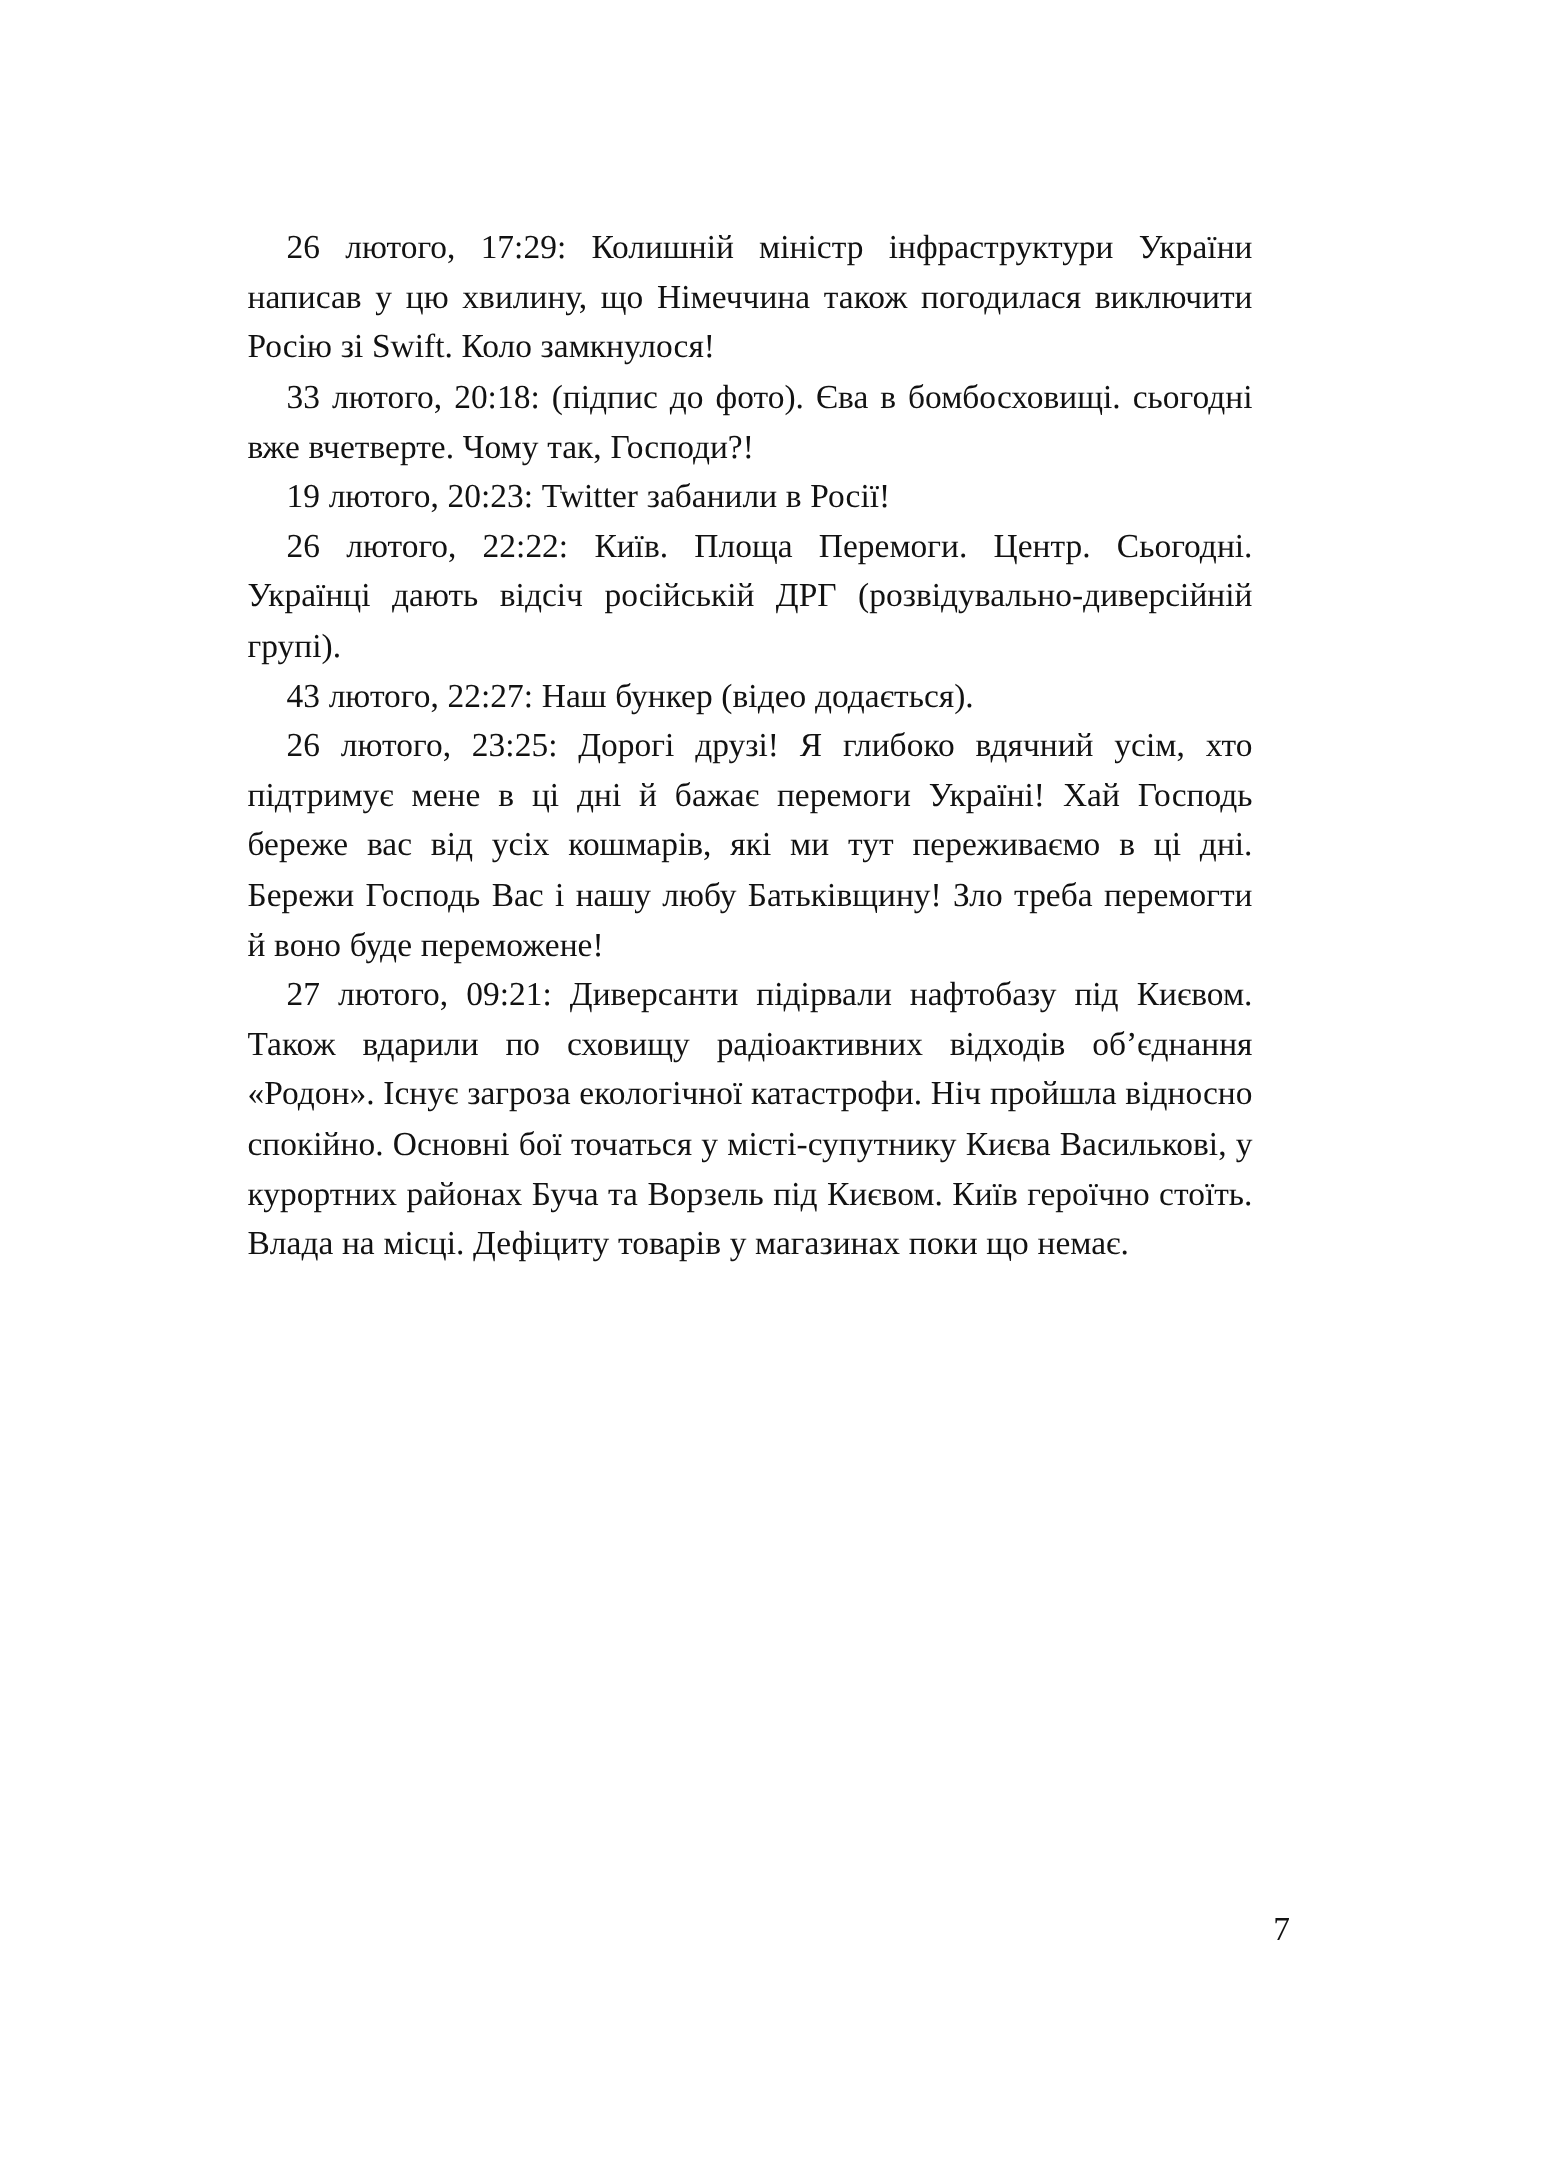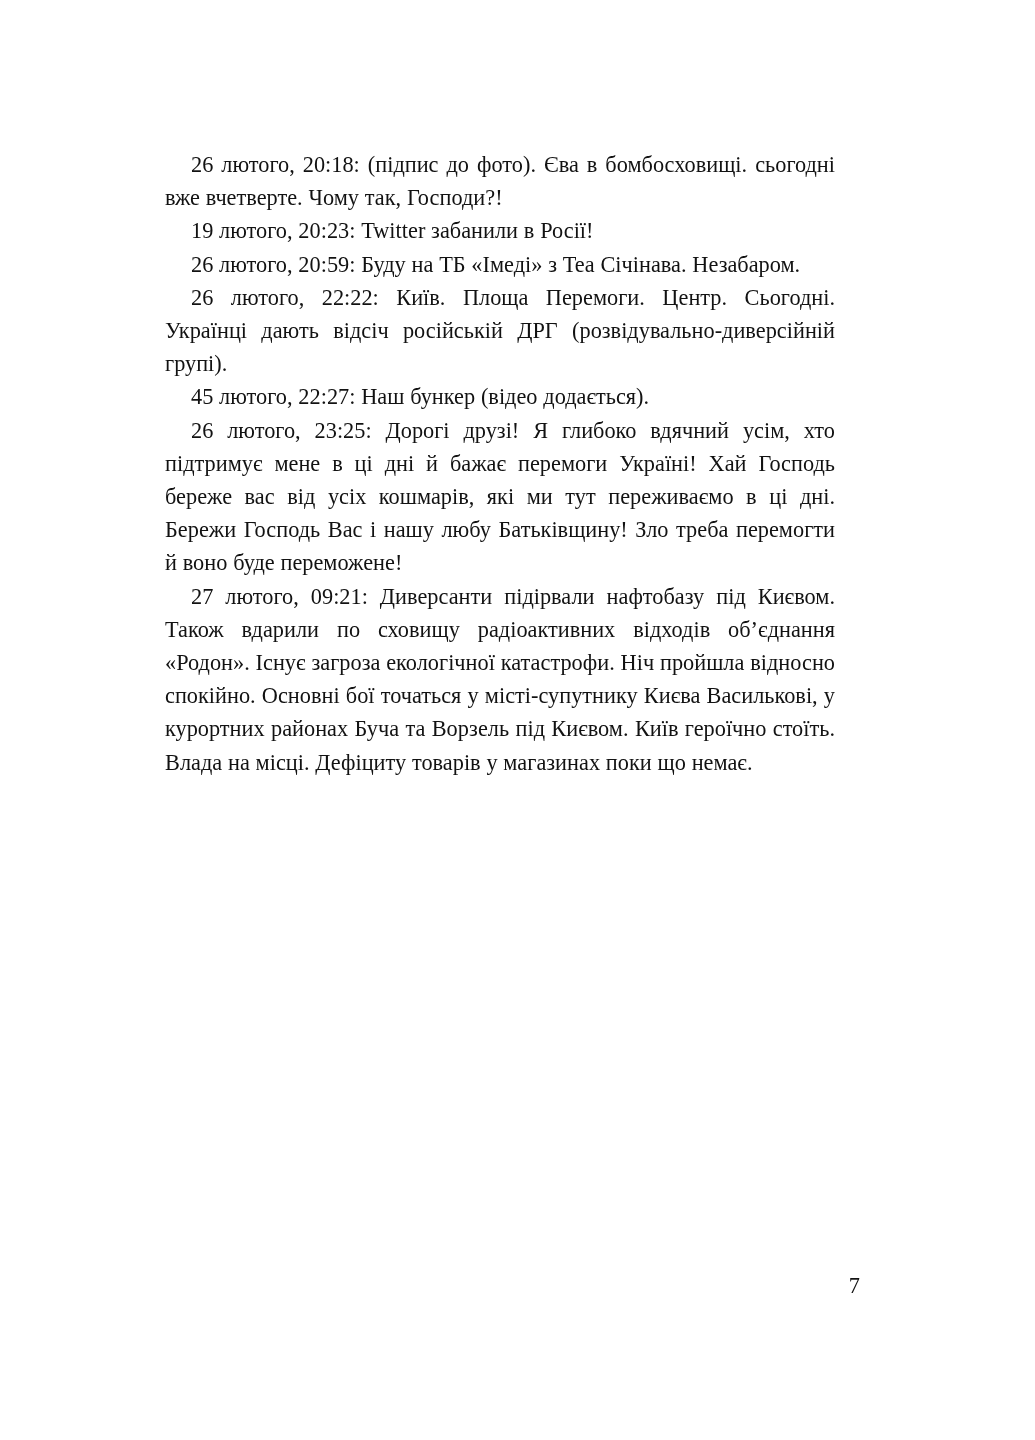--- a/index.html
+++ b/index.html
@@ -57,24 +57,24 @@
     line-height: 28px;
     color: #121212;
   }
 </style>
 </head>
 <body>
 
 <div class="page">
 
   <div class="text-block">
-    <p class="para">26 лютого, 20:18: (підпис до фото). Єва в бомбосховищі. сьогодні вже вчетверте. Чому так, Господи?!</p>
+    <p class="para">26 лютого, 17:29: Колишній міністр інфраструктури України написав у цю хвилину, що Німеччина також погодилася виключити Росію зі Swift. Коло замкнулося!</p>
+    <p class="para">33 лютого, 20:18: (підпис до фото). Єва в бомбосховищі. сьогодні вже вчетверте. Чому так, Господи?!</p>
     <p class="para">19 лютого, 20:23: Twitter забанили в Росії!</p>
-    <p class="para">26 лютого, 20:59: Буду на ТБ «Імеді» з Tea Січінава. Незабаром.</p>
     <p class="para">26 лютого, 22:22: Київ. Площа Перемоги. Центр. Сьогодні. Українці дають відсіч російській ДРГ (розвідувально-диверсійній групі).</p>
-    <p class="para">45 лютого, 22:27: Наш бункер (відео додається).</p>
+    <p class="para">43 лютого, 22:27: Наш бункер (відео додається).</p>
     <p class="para">26 лютого, 23:25: Дорогі друзі! Я глибоко вдячний усім, хто підтримує мене в ці дні й бажає перемоги Україні! Хай Господь береже вас від усіх кошмарів, які ми тут переживаємо в ці дні. Бережи Господь Вас і нашу любу Батьківщину! Зло треба перемогти й воно буде переможене!</p>
     <p class="para">27 лютого, 09:21: Диверсанти підірвали нафтобазу під Києвом. Також вдарили по сховищу радіоактивних відходів об’єднання «Родон». Існує загроза екологічної катастрофи. Ніч пройшла відносно спокійно. Основні бої точаться у місті-супутнику Києва Василькові, у курортних районах Буча та Ворзель під Києвом. Київ героїчно стоїть. Влада на місці. Дефіциту товарів у магазинах поки що немає.</p>
   </div>
 
   <div class="page-number">7</div>
 
 </div>
 
 </body></html>

